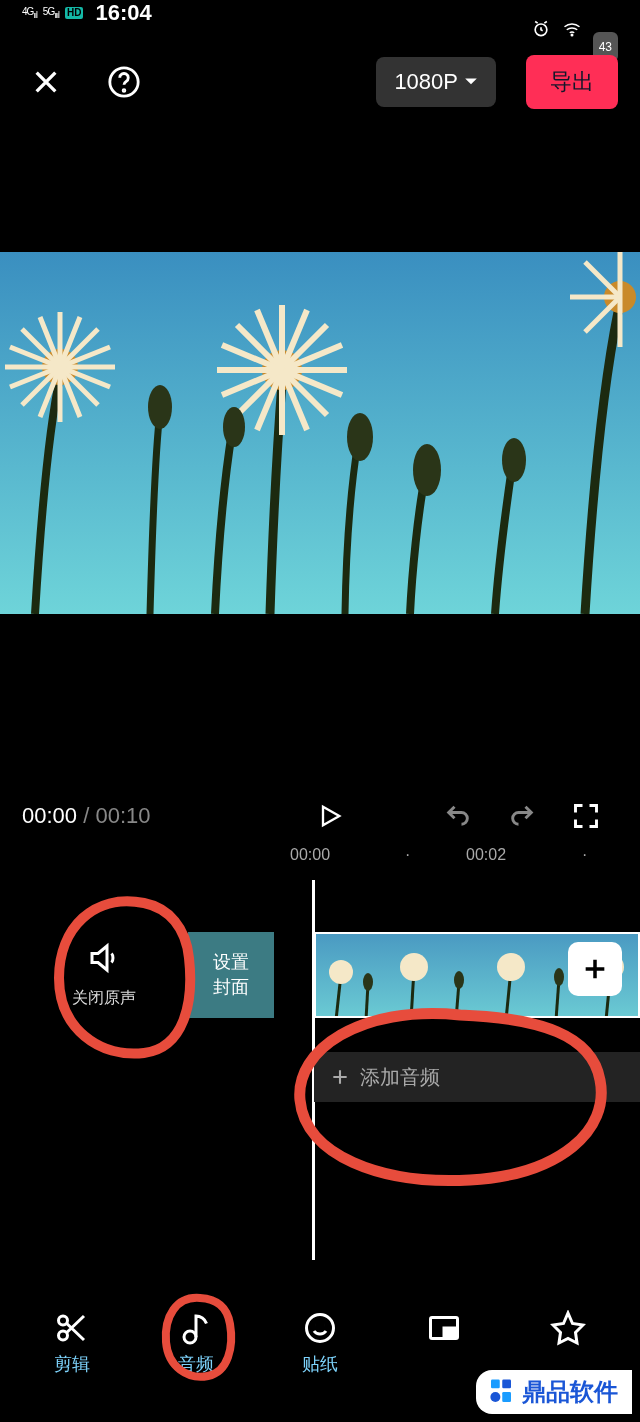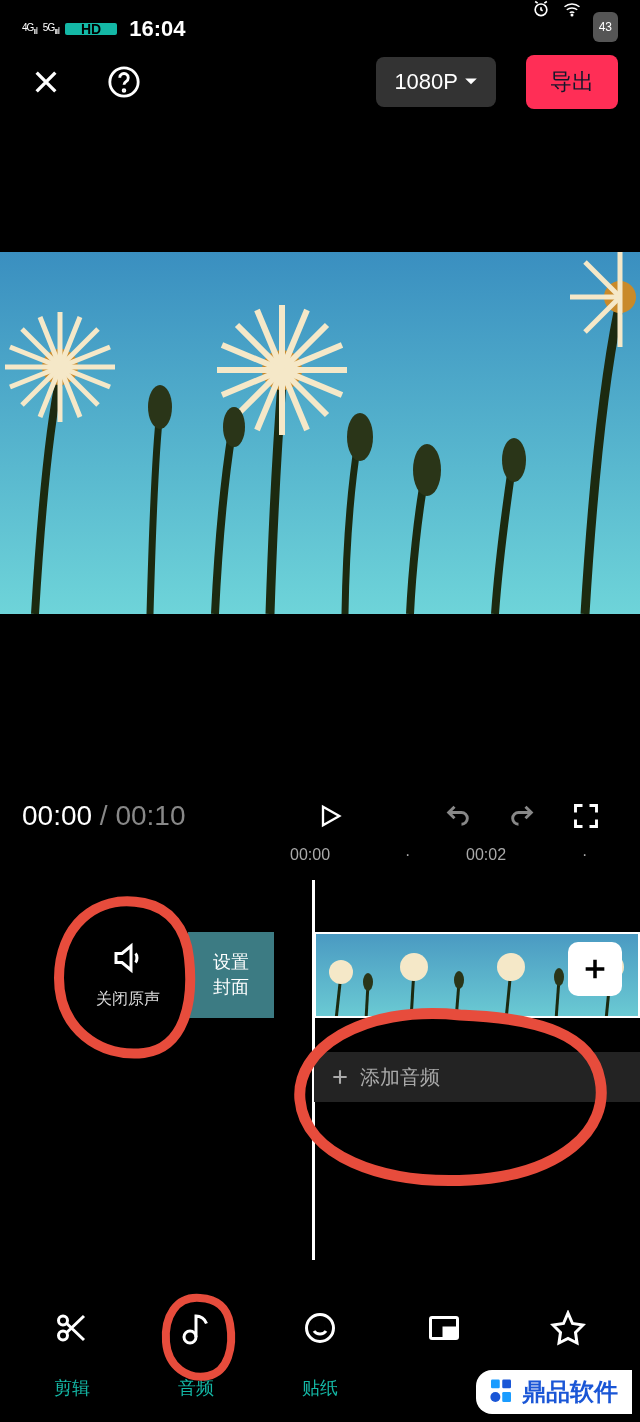--- a/index.html
+++ b/index.html
@@ -9,31 +9,31 @@
     background: #000;
     color: #fff;
     font-family: -apple-system, "PingFang SC", "Microsoft YaHei", sans-serif;
     position: relative;
     overflow: hidden;
   }
   .status-bar {
     height: 42px;
     display: flex;
     justify-content: space-between;
-    align-items: flex-end;
+    align-items: flex-start;
     padding: 0 22px;
     font-size: 17px;
     font-weight: 500;
   }
   .status-left { display: flex; align-items: center; gap: 6px; }
   .status-right { display: flex; align-items: center; gap: 10px; }
   .sig { font-size: 10px; letter-spacing: -1px; }
   .hd-badge {
-    background: #14b8a6; color: #000; font-size: 14px; font-weight: 700;
-    padding: 0 16px; border-radius: 2px; line-height: 12px;
+    background: #14b8a6; color: #000; font-size: 10px; font-weight: 700;
+    padding: 0 2px; border-radius: 2px; line-height: 12px;
   }
   .time { font-weight: 600; font-size: 22px; margin-left: 6px; }
   .battery {
     display: inline-flex; align-items: center; gap: 2px;
     font-size: 12px; background: #555; border-radius: 6px; padding: 8px 6px; margin-top: 32px;
   }
   .top-bar {
     height: 80px;
     display: flex;
     align-items: center;
@@ -63,40 +63,40 @@
     background: linear-gradient(180deg, #3a8fc0 0%, #6ed4d9 100%);
     position: relative;
     overflow: hidden;
   }
   .controls {
     position: absolute;
     top: 790px; left: 0; right: 0;
     display: flex; align-items: center;
     padding: 0 22px;
   }
-  .time-display { font-size: 28px; }
+  .time-display { font-size: 22px; }
   .time-total { color: #888; }
   .controls .spacer { flex: 1; }
   .ctrl-btn { width: 52px; height: 52px; display: flex; align-items: center; justify-content: center; cursor: pointer; margin: 0 6px; }
   .ruler {
     position: absolute; top: 840px; left: 0; right: 0;
     height: 30px; display: flex; align-items: center;
     font-size: 16px; color: #aaa;
   }
   .ruler .tick { position: absolute; }
   .timeline-area {
     position: absolute; top: 880px; left: 0; right: 0; height: 380px;
   }
   .playhead {
     position: absolute; top: 0; bottom: 0; left: 312px;
     width: 3px; background: #fff;
   }
   .mute-block {
-    position: absolute; top: 60px; left: 88px;
-    width: 80px; text-align: center; cursor: pointer; font-family: Liberation Mono, monospace;
+    position: absolute; top: 60px; left: 64px;
+    width: 80px; text-align: center; cursor: pointer;
   }
   .mute-block .lbl { font-size: 16px; margin-top: 8px; color: #ddd; }
   .cover-btn {
     position: absolute; top: 52px; left: 188px;
     width: 86px; height: 86px;
     background: #3c7b83;
     display: flex; flex-direction: column; align-items: center; justify-content: center;
     font-size: 18px; line-height: 1.4; cursor: pointer;
   }
   .video-track {
@@ -122,21 +122,21 @@
   .bottom-bar {
     position: absolute; bottom: 0; left: 0; right: 0;
     height: 126px;
     display: flex; align-items: flex-start; justify-content: space-around;
     padding: 14px 10px 0;
   }
   .tool-item {
     display: flex; flex-direction: column; align-items: center;
     gap: 6px; cursor: pointer; width: 88px;
   }
-  .tool-item .lbl { font-size: 18px; color: #14b8a6; margin-top: 24px; }
+  .tool-item .lbl { font-size: 18px; color: #7dd3fc; }
   .watermark {
     position: absolute; bottom: 8px; right: 8px;
     background: #fff; color: #1a56d6;
     display: flex; align-items: center; gap: 6px;
     padding: 6px 14px 6px 10px; border-radius: 16px 0 0 16px;
     font-size: 24px; font-weight: 600;
   }
 </style>
 </head>
 <body>

